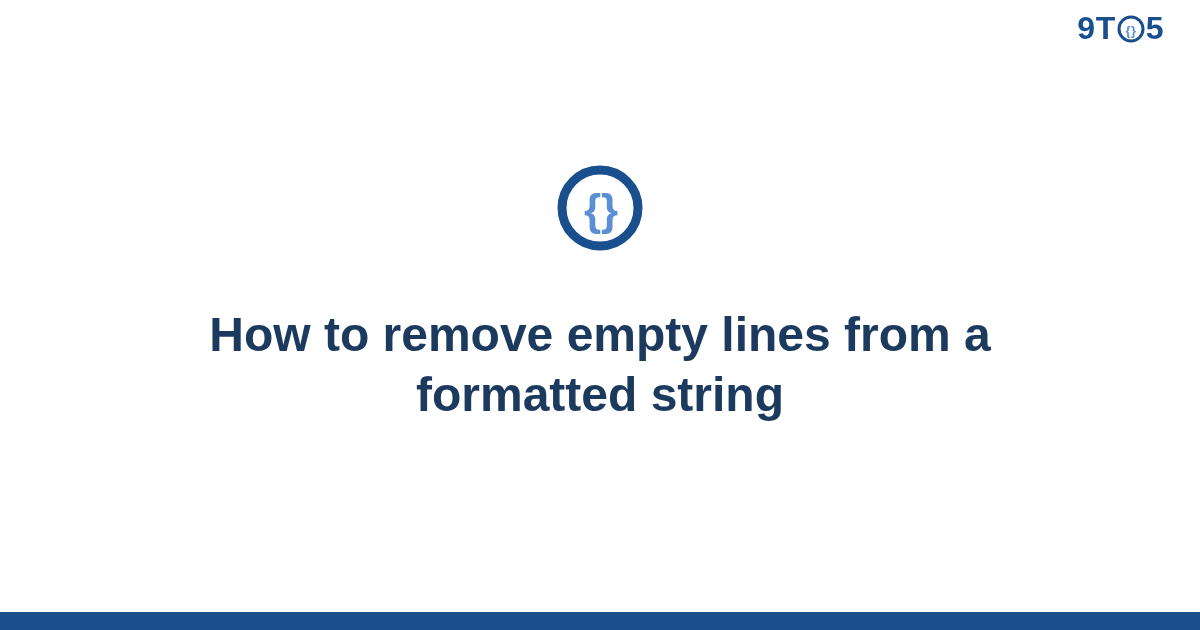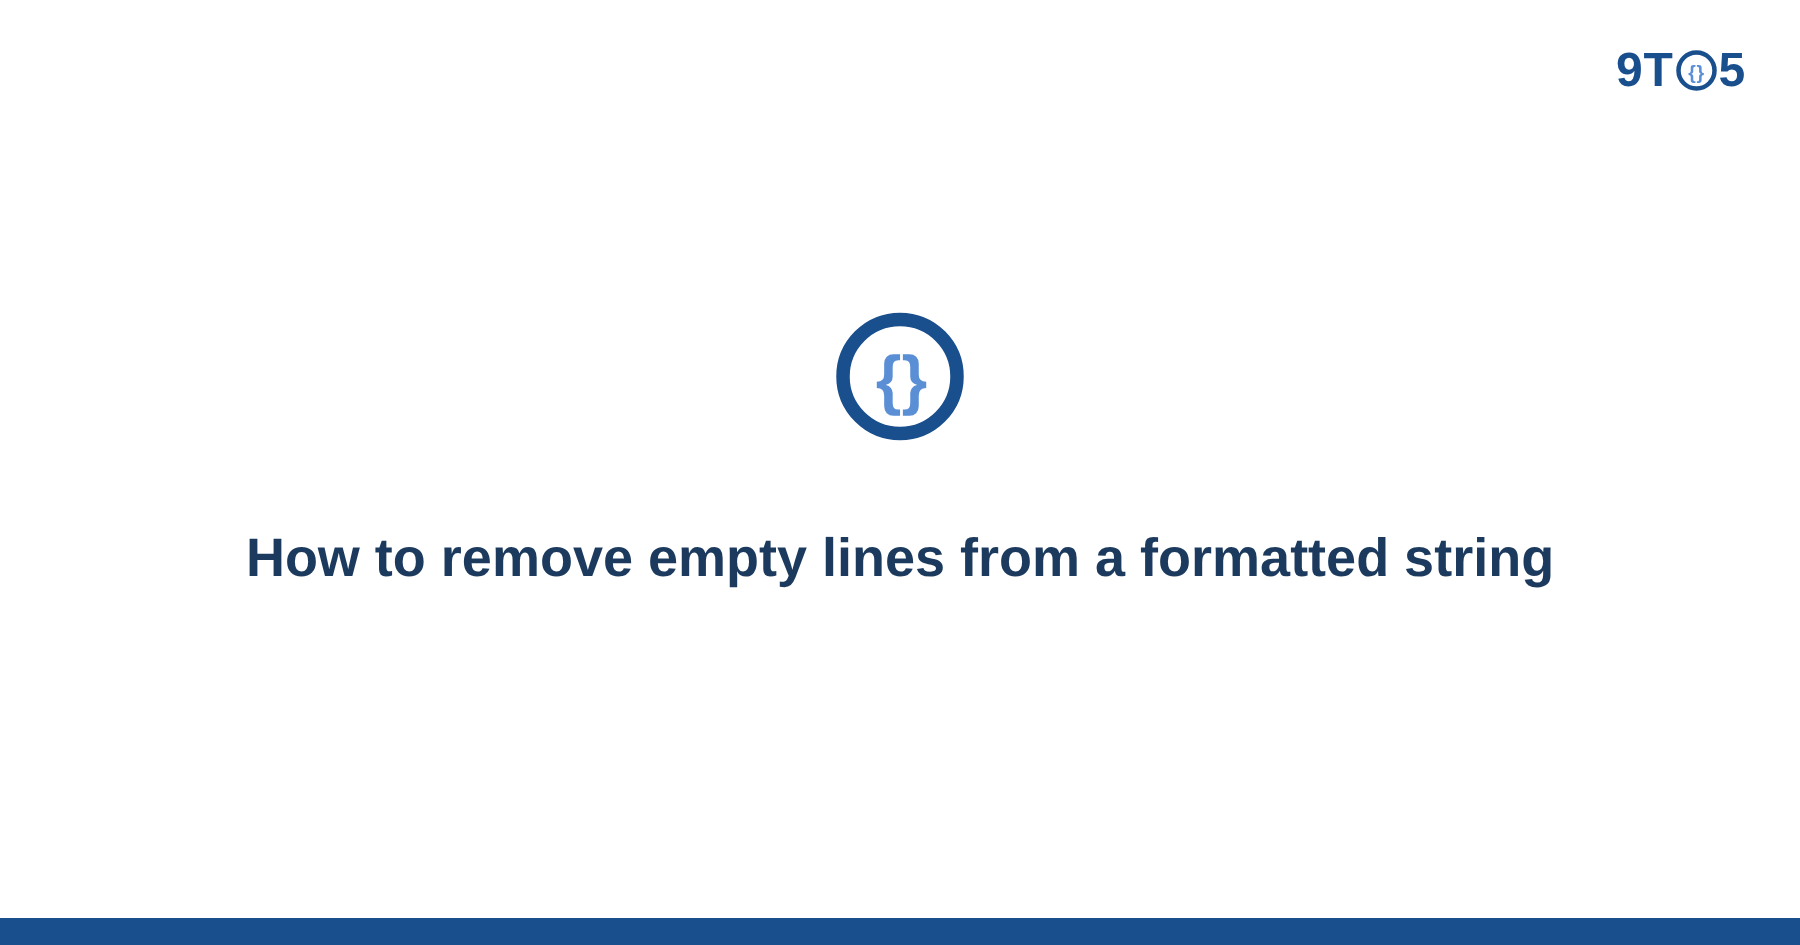--- a/index.html
+++ b/index.html
@@ -10,21 +10,21 @@
     body {
       width: 1200px;
       height: 630px;
       background: #ffffff;
       font-family: Arial, Helvetica, sans-serif;
       position: relative;
       overflow: hidden;
     }
     .logo-wrapper {
       position: absolute;
-      top: 28px;
+      top: 10px;
       right: 36px;
       display: flex;
       font-size: 32px;
       font-weight: 600;
       letter-spacing: 0.5px;
     }
     .logo-9t {
       color: #1a4f8e;
     }
     .logo-o-wrapper {
@@ -47,21 +47,21 @@
       transform: translate(-50%, -58%);
       display: flex;
       flex-direction: column;
       align-items: center;
       width: 100%;
     }
     .topic-icon {
       margin-bottom: 48px;
     }
     .title {
-      font-size: 36px;
+      font-size: 48px;
       font-weight: 700;
       color: #1b3a5e;
       text-align: center;
       line-height: 1.25;
       max-width: 1050px;
       padding: 0 40px;
     }
     .bottom-bar {
       position: absolute;
       bottom: 0;

